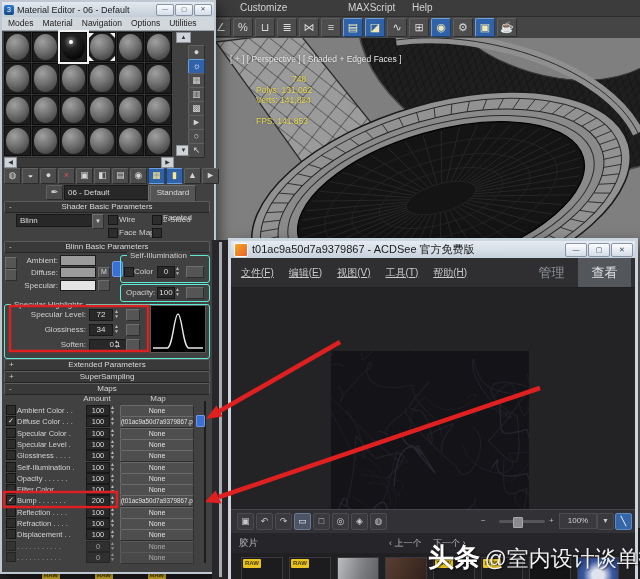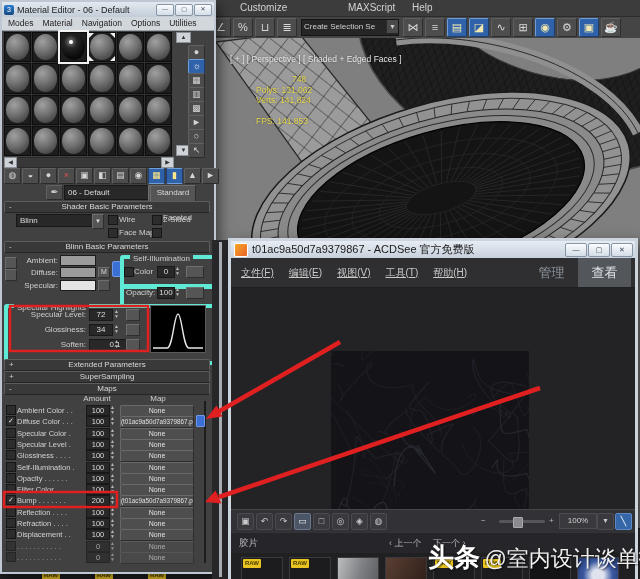--- a/index.html
+++ b/index.html
@@ -64,21 +64,21 @@
          color:#d8d8d8;font-size:8px;text-align:center;}
   .rollout{position:absolute;left:2px;width:204px;height:10px;background:#393939;border:1px solid #5d5d5d;
            border-bottom-color:#242424;color:#d8d8d8;font-size:8px;line-height:9px;text-align:center;border-radius:2px;}
   .rollout .pm{position:absolute;left:4px;top:0;font-size:8px;color:#cfcfcf;}
   .lbl{position:absolute;font-size:8px;color:#cfcfcf;white-space:nowrap;}
   .lbl.r{text-align:right;}
   .cbx{position:absolute;width:8px;height:8px;background:#2d2d2d;border:1px solid #161616;color:#e8e8e8;
        font-size:7px;line-height:7px;text-align:center;}
   .spin{position:absolute;width:7px;height:10px;color:#b8b8b8;font-size:5px;line-height:5px;text-align:center;}
   .swatch{position:absolute;border:1px solid #1c1c1c;}
-  .grp{position:absolute;border:4px solid #5eead4;border-radius:3px;}
+  .grp{position:absolute;border:1px solid #5eead4;border-radius:3px;}
   .grp .gt{position:absolute;top:-5px;left:6px;background:#414141;padding:0 3px;font-size:8px;color:#cfcfcf;}
   #spec-graph{position:absolute;left:148px;top:274px;width:54px;height:46px;background:#000;border:1px solid #5a5a5a;}
   #maps-rows .map-row{position:absolute;left:0;width:208px;height:11px;}
   #maps-rows .mlabel{position:absolute;left:15px;top:1px;font-size:7.5px;color:#d2d2d2;white-space:nowrap;}
   #maps-rows .afield{position:absolute;left:84px;top:0;width:22px;height:9px;background:#282828;border:1px solid #181818;
                      color:#dcdcdc;font-size:7.5px;text-align:center;line-height:9px;}
   #maps-rows .mapbtn{position:absolute;left:118px;top:0;width:72px;height:10px;background:#4e4e4e;border:1px solid #6a6a6a;
                      border-bottom-color:#2c2c2c;border-right-color:#2c2c2c;color:#e0e0e0;font-size:7px;line-height:9px;
                      text-align:center;overflow:hidden;white-space:nowrap;border-radius:2px;}
   #maps-rows .mapbtn.png{font-size:6.3px;}
@@ -135,24 +135,20 @@
   </div>
   <div id="max-toolbar" class="abs">
     <div style="width:188px"></div>
     <span id="max-icons-left" style="display:flex">
         <span class="tb-ico">⊓</span>
         <span class="tb-ico">∠</span>
         <span class="tb-ico">%</span>
         <span class="tb-ico">⊔</span>
         <span class="tb-ico">≣</span>
       </span>
-    <span id="selset-combo">
-      <span>Create Selection Se</span>
-      <span class="arr">▼</span>
-    </span>
     <span id="max-icons-right" style="display:flex">
         <span class="tb-ico">⋈</span>
         <span class="tb-ico">≡</span>
         <span class="tb-ico hl">▤</span>
         <span class="tb-ico hl">◪</span>
         <span class="tb-ico">∿</span>
         <span class="tb-ico">⊞</span>
         <span class="tb-ico hl">◉</span>
         <span class="tb-ico">⚙</span>
         <span class="tb-ico hl">▣</span>

